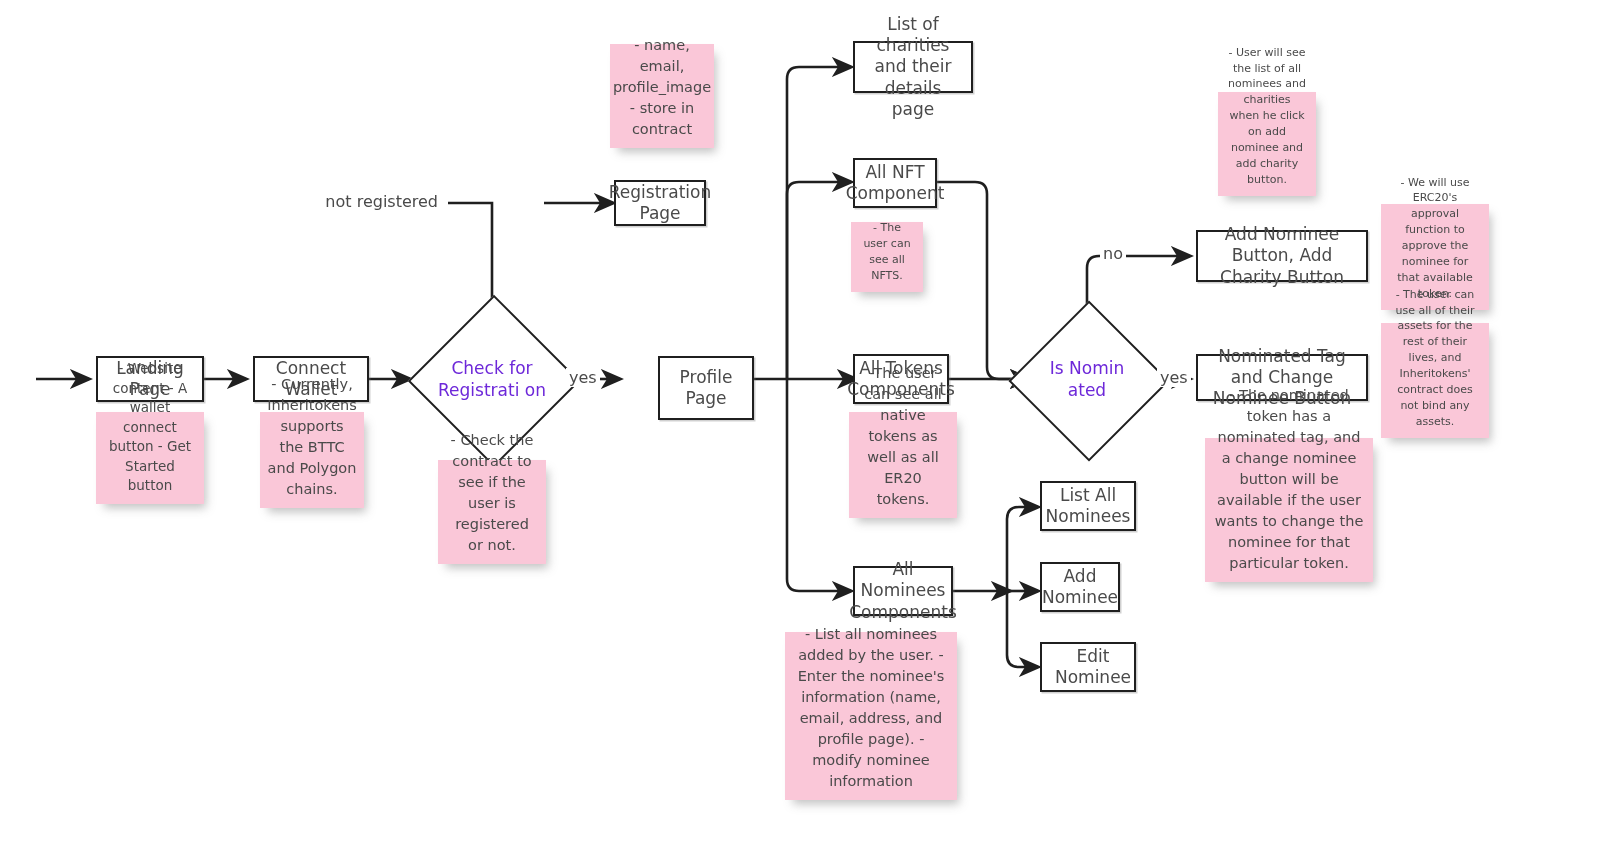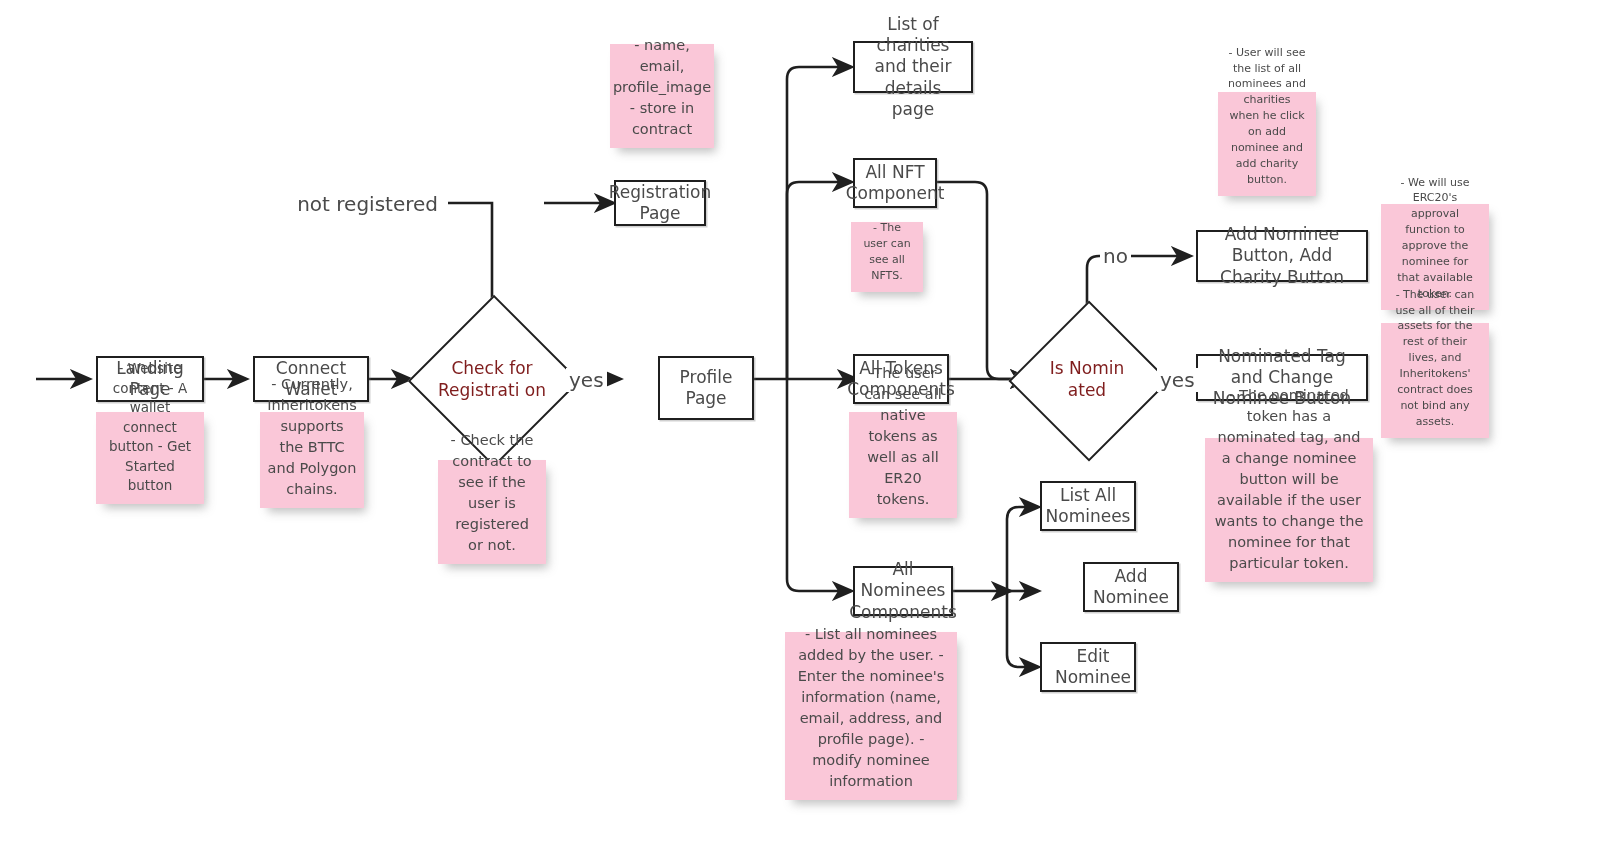--- a/index.html
+++ b/index.html
@@ -29,41 +29,41 @@
     box-sizing:border-box;
   }
   .diamond .shape{
     position:absolute;left:0;top:0;width:100%;height:100%;
     border:2.2px solid #1f1f1f;background:#fff;
     transform:rotate(45deg);
   }
   .diamond .dlabel{
     position:absolute;left:0;top:0;width:100%;height:100%;
     display:flex;align-items:center;justify-content:center;
-    text-align:center;font-size:17px;line-height:1.3;color:#7f1d1d;
+    text-align:center;font-size:17px;line-height:1.3;color:#6d28d9;
   }
 
   .note{
     position:absolute;
     box-sizing:border-box;
     background:#fac7d8;
     display:flex;align-items:flex-end;justify-content:center;
     text-align:center;
     color:#4a4a4a;
     line-height:1.45;
     padding:8px 9px;
     box-shadow:5px 7px 9px -3px rgba(120,120,120,.45);
   }
   .note.sm{font-size:13.5px;}
   .note.xs{font-size:11px;}
   .note.md{font-size:14.5px;}
 
   .edge-label{
     position:absolute;
-    font-size:20px;color:#4a4a4a;
+    font-size:16px;color:#4a4a4a;
     background:#ffffff;
     padding:0 3px;
     white-space:nowrap;
   }
 </style>
 </head>
 <body>
 
 <div id="canvas">
 
@@ -166,21 +166,21 @@
   </div>
 
   <div class="node" style="left:1196px;top:354px;width:172px;height:47px;">
     <span>Nominated Tag and Change Nominee Button</span>
   </div>
 
   <div class="node" style="left:1040px;top:481px;width:96px;height:50px;">
     <span>List All Nominees</span>
   </div>
 
-  <div class="node" style="left:1040px;top:562px;width:96px;height:50px;margin-left:43px;">
+  <div class="node" style="left:1040px;top:562px;width:80px;height:50px;">
     <span>Add Nominee</span>
   </div>
 
   <div class="node" style="left:1040px;top:642px;width:96px;height:50px;padding-left:16px;">
     <span>Edit Nominee</span>
   </div>
 
   <div class="edge-label" style="left:441px;top:192px;transform:translateX(-100%);">not registered</div>
 
   <div class="edge-label" style="left:566px;top:368px;">yes</div>

